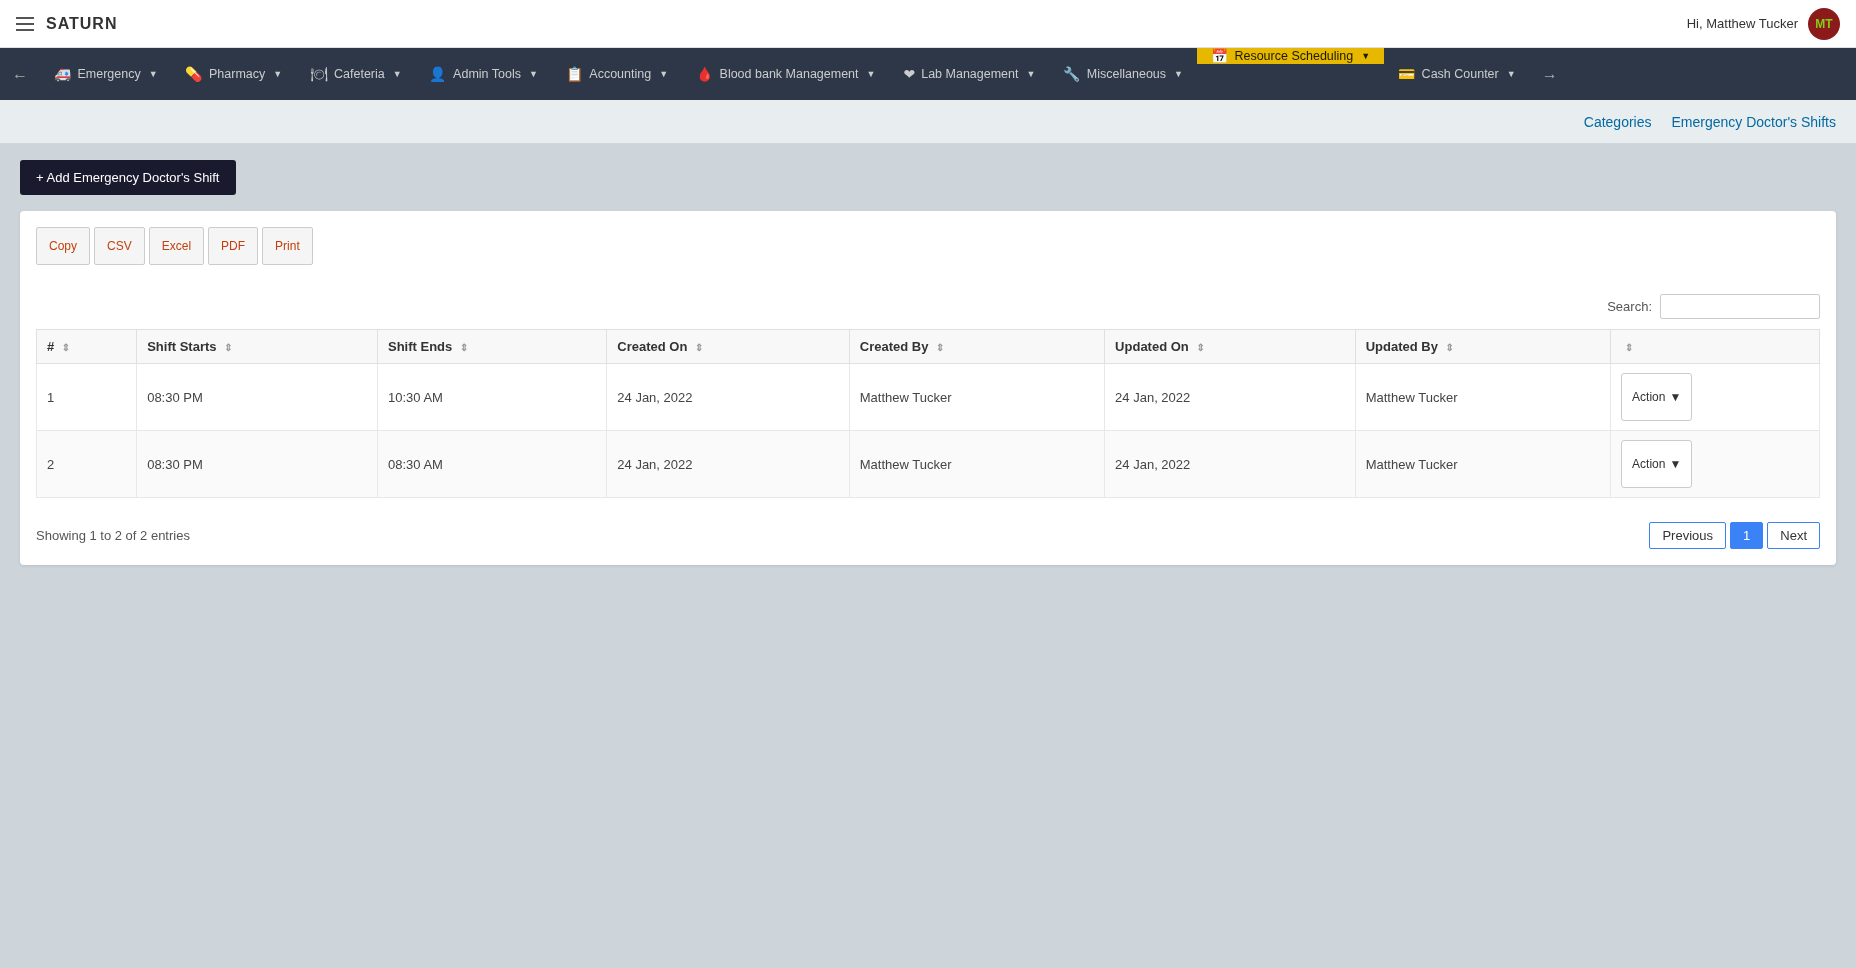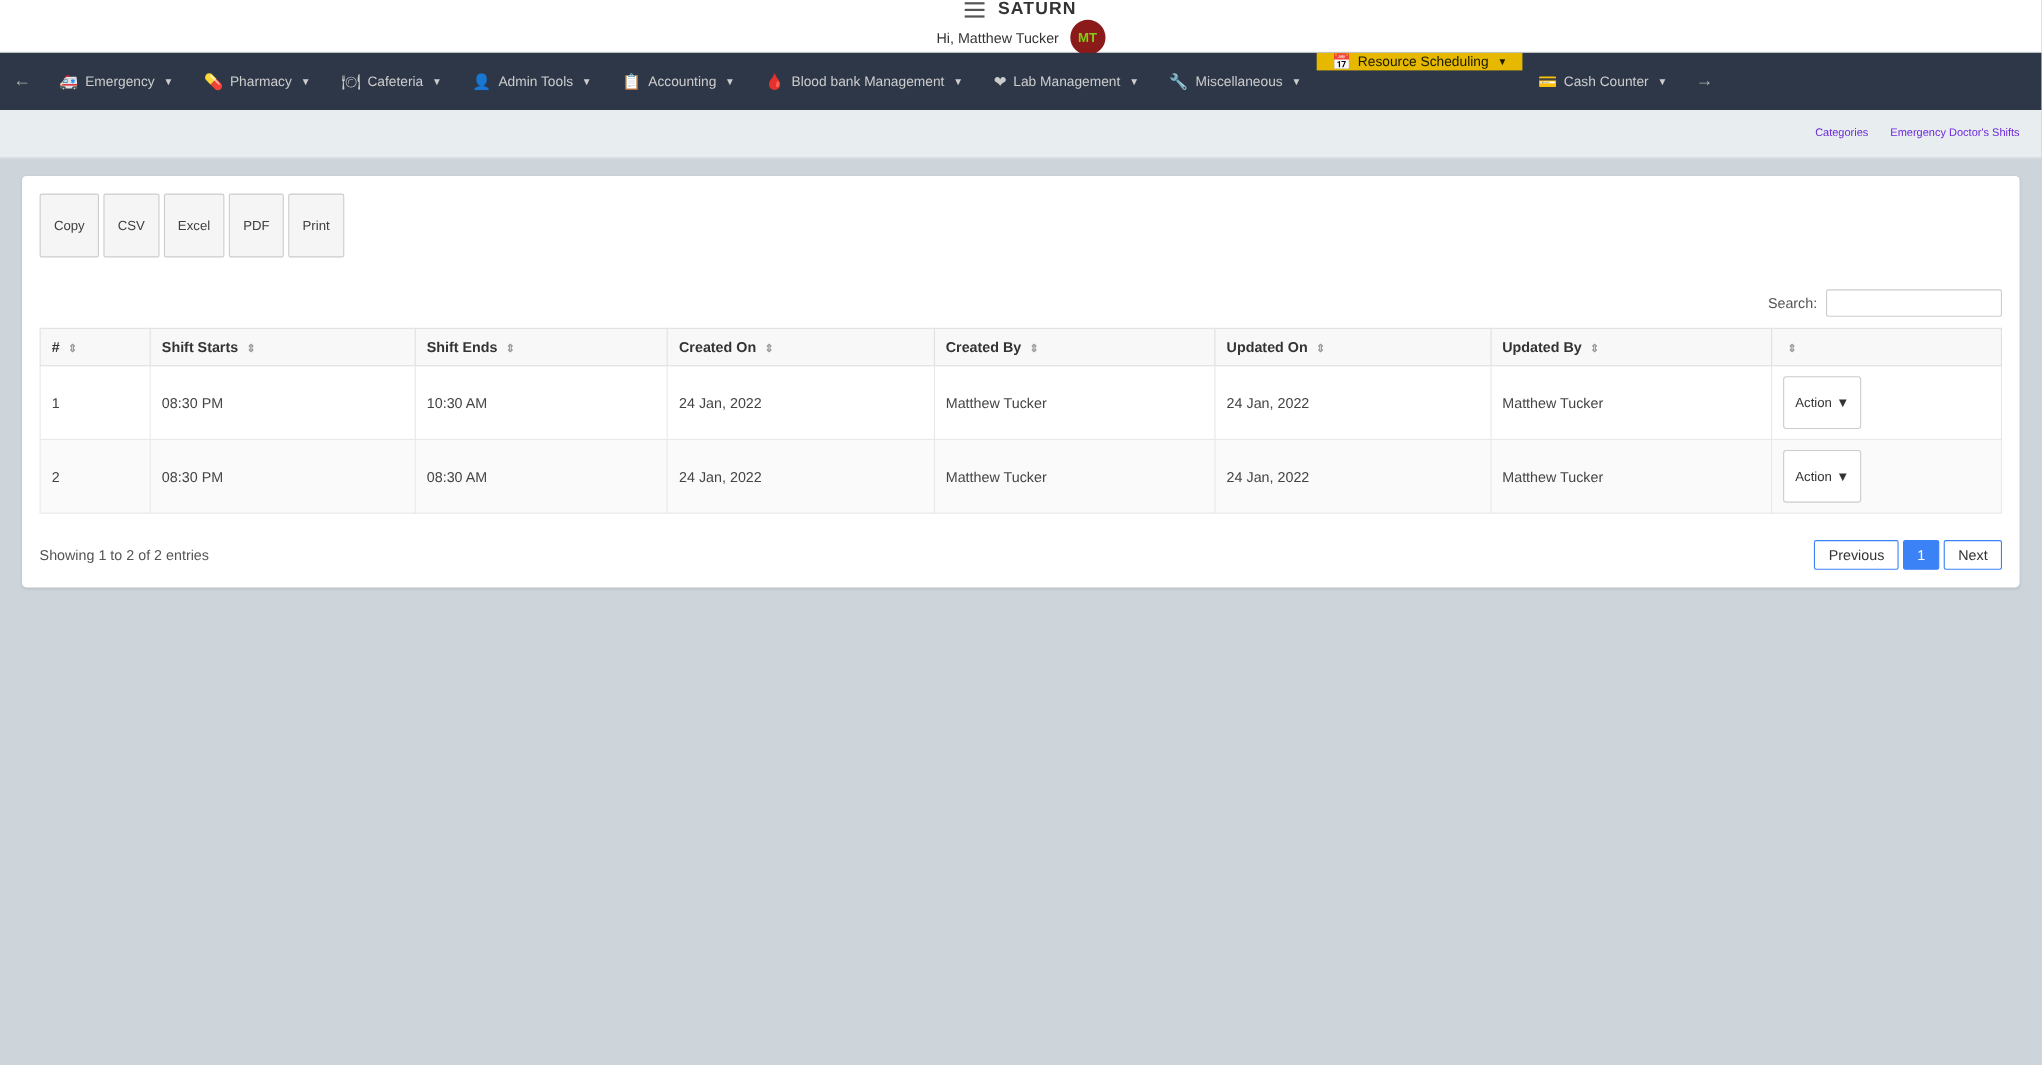--- a/index.html
+++ b/index.html
@@ -7,21 +7,20 @@
 
     
     .topbar {
       background: #fff;
       display: flex;
       align-items: center;
       justify-content: space-between;
       padding: 0 16px;
       height: 48px;
       border-bottom: 1px solid #e0e0e0;
-      flex-direction: column;
     }
     .topbar-left { display: flex; align-items: center; gap: 12px; }
     .topbar-logo { font-weight: bold; font-size: 16px; letter-spacing: 1px; color: #333; }
     .hamburger { display: flex; flex-direction: column; gap: 4px; cursor: pointer; }
     .hamburger span { display: block; width: 18px; height: 2px; background: #555; }
     .topbar-right { display: flex; align-items: center; gap: 10px; font-size: 13px; color: #333; }
     .user-avatar {
       width: 32px; height: 32px; border-radius: 50%; background: #8b1a1a;
       display: flex; align-items: center; justify-content: center; color: #84cc16; font-size: 12px; font-weight: bold;
     }
@@ -52,43 +51,43 @@
       background: #e8edf0;
       display: flex;
       align-items: center;
       justify-content: flex-end;
       padding: 0 20px;
       height: 44px;
       gap: 20px;
       border-bottom: 1px solid #d0d7dc;
     }
     .secondary-nav a {
-      color: #6d28d9; font-size: 10px; text-decoration: none; cursor: pointer;
+      color: #0369a1; font-size: 14px; text-decoration: none; cursor: pointer;
     }
 
     
     .main { padding: 16px 20px; }
     .add-btn {
       background: #1a1a2e; color: #fff; border: none; padding: 10px 16px;
       font-size: 13px; cursor: pointer; border-radius: 3px; margin-bottom: 16px;
     }
 
     
     .table-card {
       background: #fff;
       border-radius: 4px;
       padding: 16px;
       box-shadow: 0 1px 3px rgba(0,0,0,0.1);
     }
 
     
     .export-btns { display: flex; gap: 4px; margin-bottom: 12px; }
     .export-btn {
-      padding: 21px 12px; border: 1px solid #ccc; background: #f5f5f5;
-      cursor: pointer; font-size: 12px; border-radius: 2px; color: #404040;
+      padding: 11px 12px; border: 1px solid #ccc; background: #f5f5f5;
+      cursor: pointer; font-size: 12px; border-radius: 2px; color: #c2410c;
     }
 
     
     .table-header-row {
       display: flex; justify-content: flex-end; align-items: center;
       margin-bottom: 10px;
       margin-top: 29px;
     }
     .search-label { font-size: 13px; color: #555; margin-right: 8px; }
     .search-input {
@@ -217,20 +216,21 @@
 
   <div class="nav-forward">→</div>
 </nav>
 
 <div class="secondary-nav">
   <a>Categories</a>
   <a>Emergency Doctor's Shifts</a>
 </div>
 
 <div class="main">
+  <button class="add-btn">+ Add Emergency Doctor's Shift</button>
 
   <div class="table-card">
 
     <div class="export-btns">
       <button class="export-btn">Copy</button>
       <button class="export-btn">CSV</button>
       <button class="export-btn">Excel</button>
       <button class="export-btn">PDF</button>
       <button class="export-btn">Print</button>
     </div>

